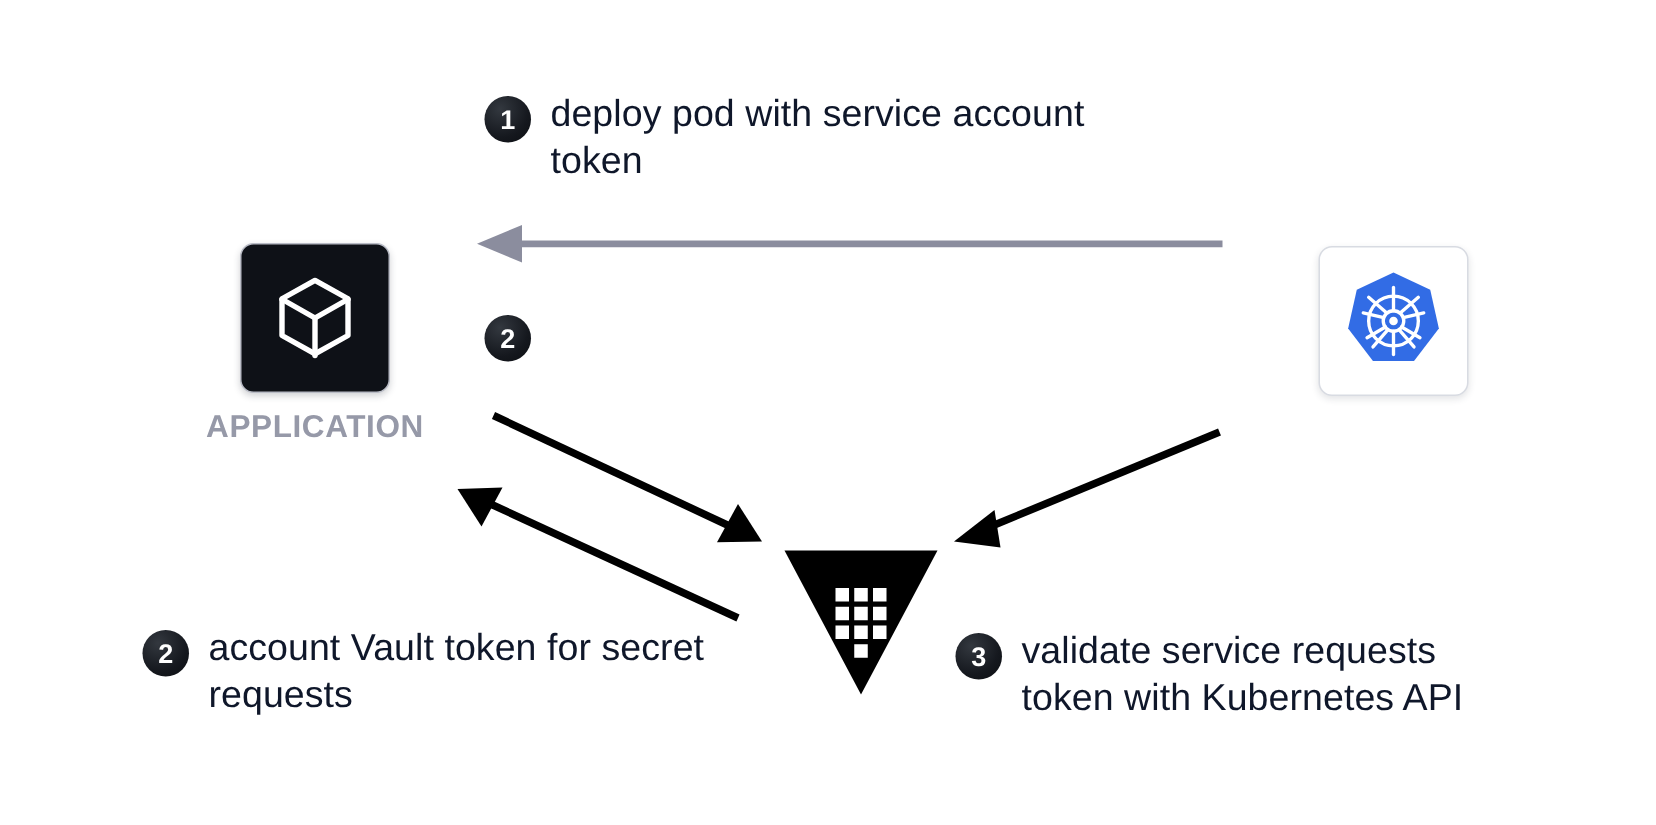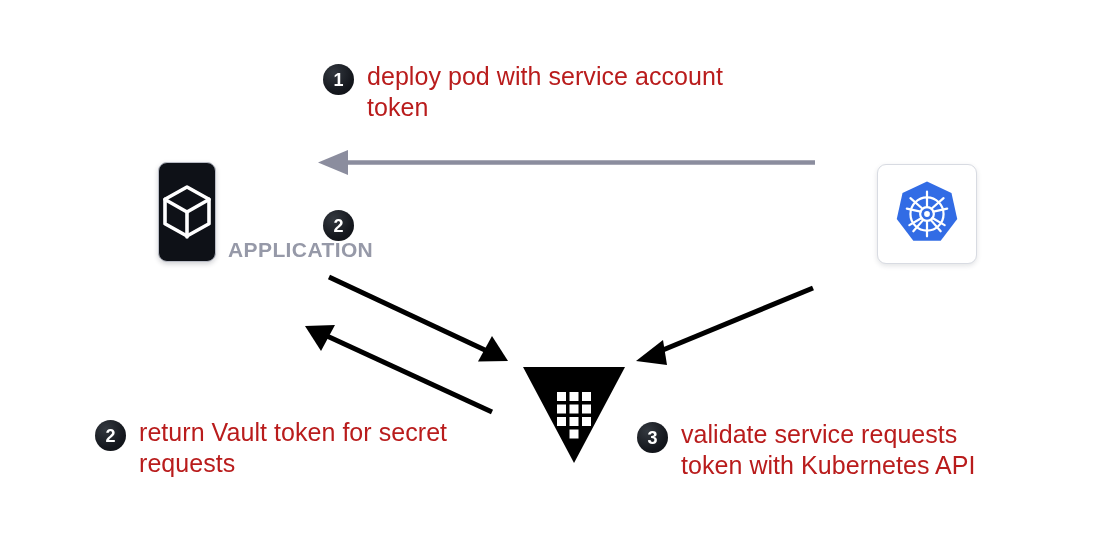--- a/index.html
+++ b/index.html
@@ -17,23 +17,22 @@
     height: 550px;
     background: #ffffff;
     overflow: hidden;
   }
 
   
   .node {
     position: absolute;
     width: 104px;
     display: flex;
-    flex-direction: row;
-    align-items: flex-end;
-    gap: 12px;
+    flex-direction: column;
+    align-items: center;
   }
   .tile {
     width: 100px;
     height: 100px;
     border-radius: 9px;
     display: flex;
     align-items: center;
     justify-content: center;
     box-sizing: border-box;
   }
@@ -87,21 +86,21 @@
     display: flex;
     align-items: center;
     justify-content: center;
     line-height: 1;
     margin-top: 3px;
   }
   .step-text {
     margin-left: 13px;
     font-size: 25px;
     line-height: 1.23;
-    color: #b91c1c;
+    color: #0f172a;
     white-space: pre-line;
     letter-spacing: 0.05px;
   }
 
   #step-1 { left: 323px; top: 61px;  width: 470px; }
   #step-2 { left: 323px; top: 207px; width: 400px; }
   #step-3 { left: 95px;  top: 417px; width: 430px; }
   #step-4 { left: 637px; top: 419px; width: 400px; }
 
   
@@ -202,21 +201,21 @@
     <div class="step-text">deploy pod with service account
 token</div>
   </div>
 
   <div class="step" id="step-2">
     <div class="badge">2</div>
   </div>
 
   <div class="step" id="step-3">
     <div class="badge">2</div>
-    <div class="step-text">return Vault token for secret
+    <div class="step-text">account Vault token for secret
 requests</div>
   </div>
 
   <div class="step" id="step-4">
     <div class="badge">3</div>
     <div class="step-text">validate service requests
 token with Kubernetes API</div>
   </div>
 
 </div>

